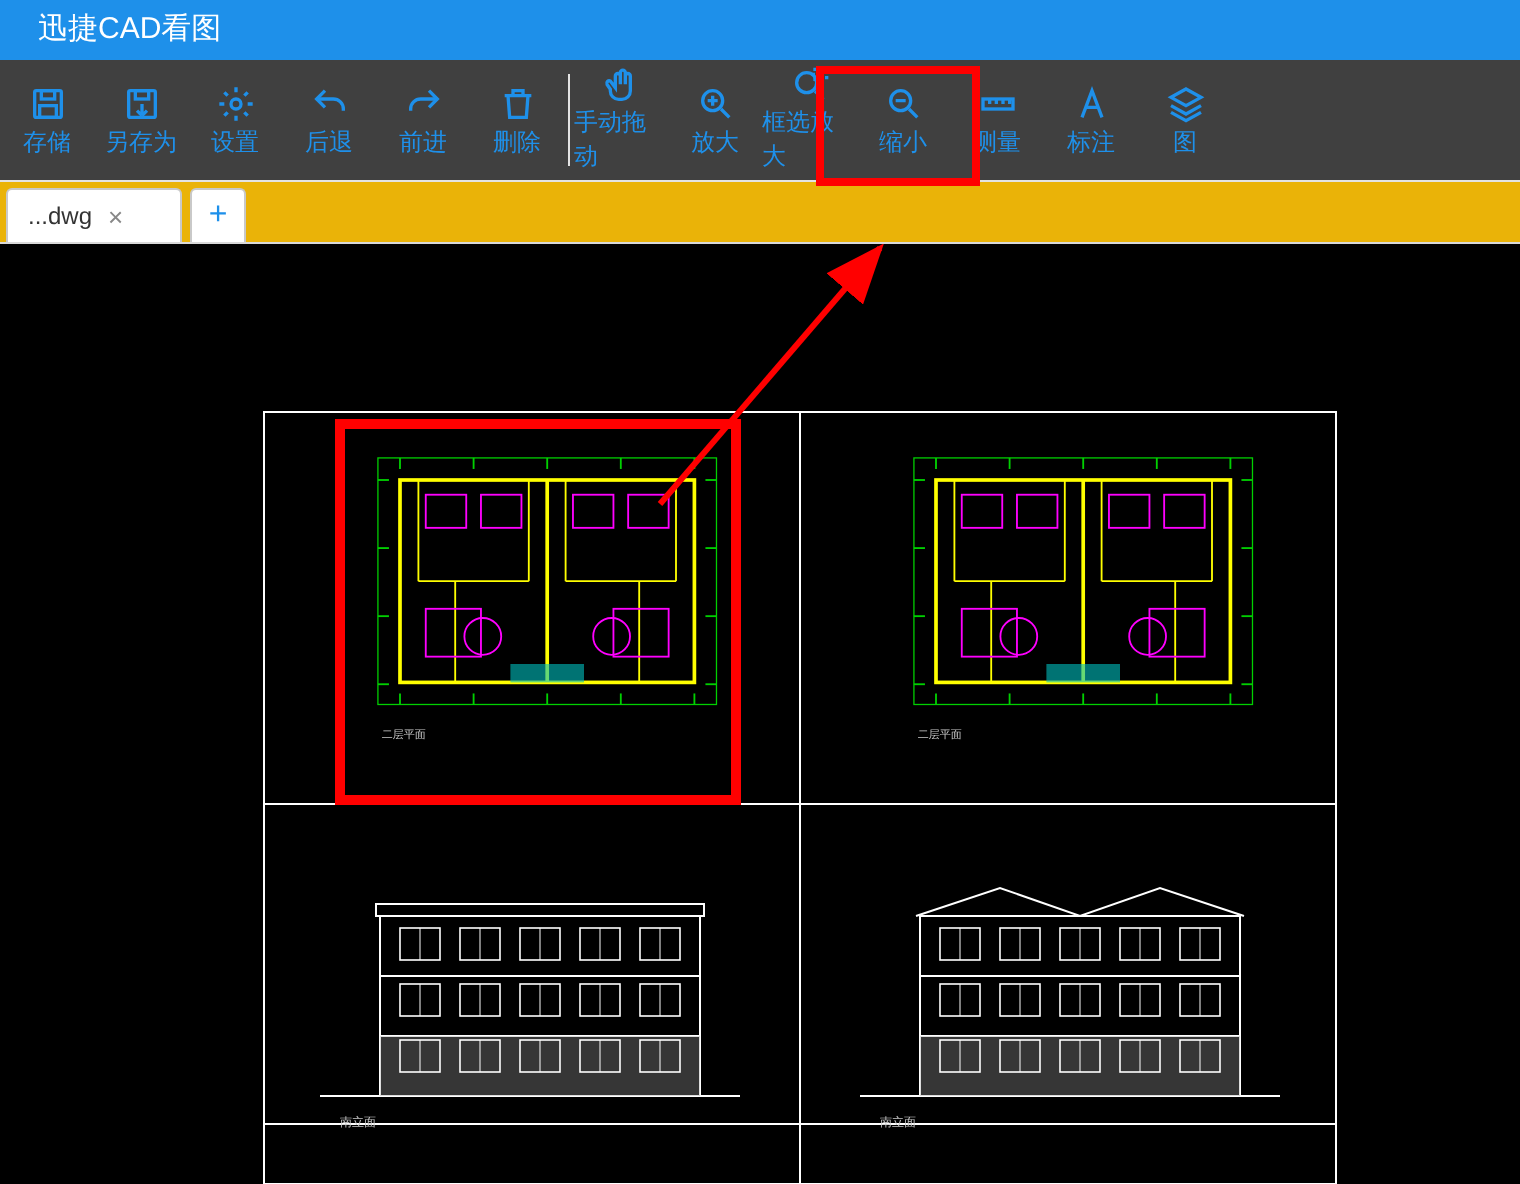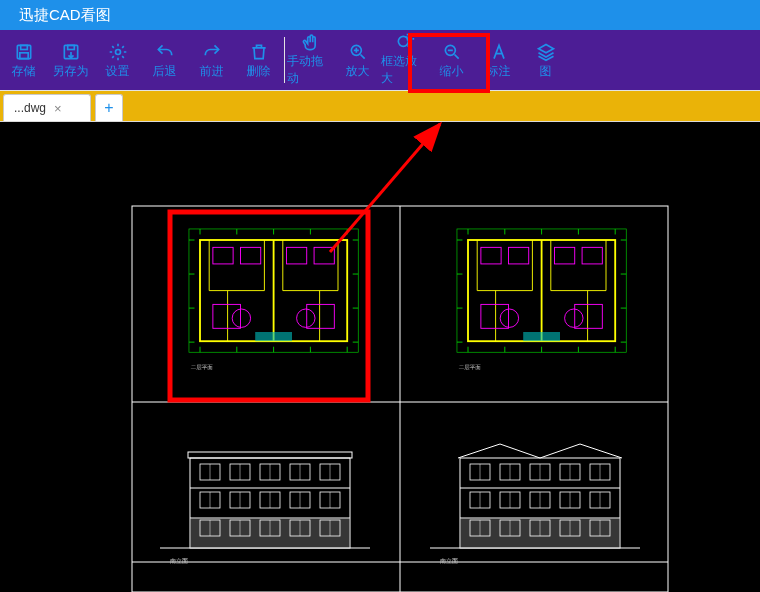--- a/index.html
+++ b/index.html
@@ -1,17 +1,17 @@
 <!DOCTYPE html>
 <html><head>
 <meta charset="utf-8">
 <style>
   html,body{margin:0;padding:0;width:760px;height:592px;font-family:"Microsoft YaHei",Arial,sans-serif;overflow:hidden;background:#fff;}
   .titlebar{height:30px;background:#1e90ea;color:#fff;font-size:15px;line-height:30px;padding-left:19px;}
-  .toolbar{height:60px;background:#4c1d95;border-bottom:1px solid #e3e3e3;display:flex;align-items:center;position:relative;}
+  .toolbar{height:60px;background:#404040;border-bottom:1px solid #e3e3e3;display:flex;align-items:center;position:relative;}
   .tb-item{width:47px;height:54px;display:flex;flex-direction:column;align-items:center;justify-content:center;color:#1e90ea;font-size:12px;cursor:pointer;user-select:none;}
   .tb-item .ic{width:22px;height:22px;display:flex;align-items:center;justify-content:center;}
   .tb-item .ic svg{stroke:#1e90ea;fill:none;stroke-width:2;}
   .tb-sep{width:1px;height:46px;background:#e3e3e3;margin:0 2px;}
   .tb-highlight{position:absolute;border:4px solid #ff0000;box-sizing:border-box;pointer-events:none;}
   .tabbar{height:30px;background:#eab308;border-bottom:1px solid #d9d9d9;display:flex;align-items:flex-end;}
   .tab{height:26px;min-width:70px;background:#fff;border:1px solid #c9c9c9;border-bottom:none;border-radius:3px 3px 0 0;display:flex;align-items:center;padding:0 6px 0 10px;margin-left:3px;font-size:12px;color:#333;}
   .tab .x{margin-left:8px;color:#888;font-size:13px;cursor:pointer;}
   .tab-add{width:26px;height:26px;border:1px solid #c9c9c9;border-bottom:none;border-radius:3px 3px 0 0;display:flex;align-items:center;justify-content:center;color:#1e90ea;font-size:16px;margin-left:4px;background:#fff;cursor:pointer;}
   .canvaswrap{position:relative;width:760px;height:472px;background:#000;}
@@ -109,20 +109,29 @@
       <div>框选放大</div>
     </div>
     <div class="tb-item">
       <div class="ic">
         <svg width="20" height="20" viewBox="0 0 24 24">
           <circle cx="10" cy="10" r="6"></circle>
           <path d="M15 15l5 5M7 10h6"></path>
         </svg>
       </div>
       <div>缩小</div>
+    </div>
+    <div class="tb-item">
+      <div class="ic">
+        <svg width="20" height="20" viewBox="0 0 24 24">
+          <rect x="3" y="9" width="18" height="6"></rect>
+          <path d="M7 9v3M11 9v3M15 9v3M19 9v3"></path>
+        </svg>
+      </div>
+      <div>测量</div>
     </div>
     <div class="tb-item">
       <div class="ic">
         <svg width="20" height="20" viewBox="0 0 24 24">
           <path d="M6 20L12 4l6 16M8.5 14h7"></path>
         </svg>
       </div>
       <div>标注</div>
     </div>
     <div class="tb-item">

